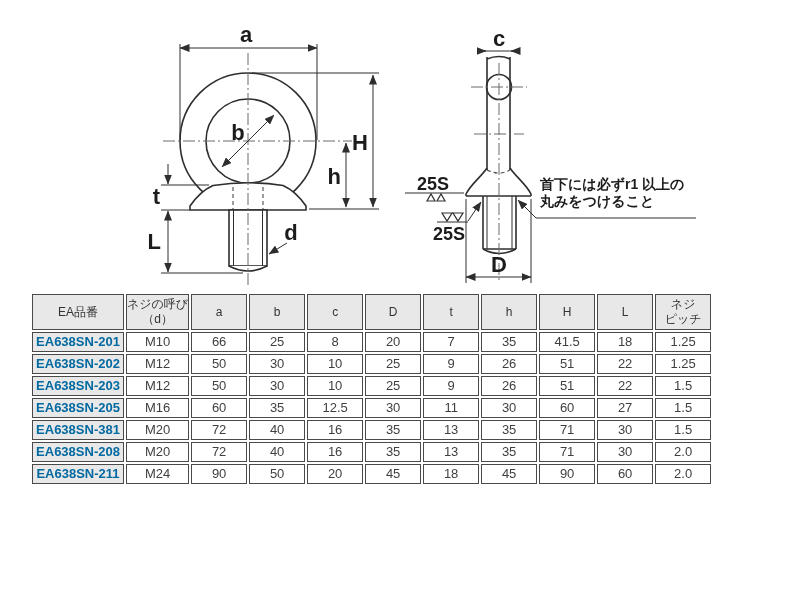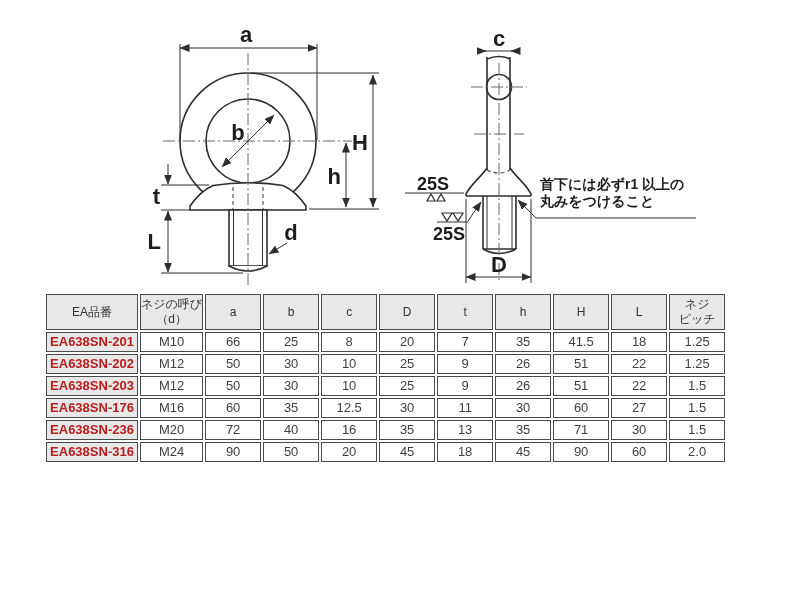--- a/index.html
+++ b/index.html
@@ -13,28 +13,28 @@
   .cl{fill:none;stroke:#6a6a6a;stroke-width:1;stroke-dasharray:12 3 2 3;}
   .hid{fill:none;stroke:#4a4a4a;stroke-width:1.1;stroke-dasharray:4 3;}
   .dim{fill:none;stroke:#2e2e2e;stroke-width:1;}
   .ext{fill:none;stroke:#2e2e2e;stroke-width:1;}
   .lbl{font:bold 22px "Liberation Sans","DejaVu Sans",sans-serif;fill:#1c1c1c;}
   .s25{font:bold 18px "Liberation Sans","DejaVu Sans",sans-serif;fill:#1c1c1c;}
   .note{font:600 14px "Liberation Sans","DejaVu Sans",sans-serif;fill:#1c1c1c;}
   .fin{fill:#fff;stroke:#2e2e2e;stroke-width:1.2;}
 
   
-  .spec-table{position:absolute;left:44px;top:292px;border-collapse:separate;border-spacing:2px;
+  .spec-table{position:absolute;left:30px;top:292px;border-collapse:separate;border-spacing:2px;
               table-layout:fixed;background:#fff;}
   .spec-table th,.spec-table td{border:1px solid #4a4a4a;text-align:center;vertical-align:middle;
               padding:0;font:13px/18px "Liberation Sans","DejaVu Sans",sans-serif;color:#3f3f3f;
               background:#fff;overflow:hidden;white-space:nowrap;}
   .spec-table th{background:#e8e8e8;font-size:12px;line-height:15px;font-weight:400;color:#333;height:34px;}
   .spec-table td{height:18px;}
-  .spec-table td.part-cell{background:#e8e8e8;font-weight:bold;color:#b91c1c;margin-top:43px;}
+  .spec-table td.part-cell{background:#e8e8e8;font-weight:bold;color:#0369a1;margin-top:43px;}
 </style>
 </head>
 <body>
 
 <div class="stage">
 
   <svg width="812" height="290" viewBox="0 0 812 290">
     <defs>
       <marker id="arw" viewBox="0 0 10 8" refX="9.5" refY="4" markerWidth="10" markerHeight="8" markerUnits="userSpaceOnUse" orient="auto-start-reverse">
         <path d="M0,0 L10,4 L0,8 z" fill="#2e2e2e"></path>
@@ -225,47 +225,60 @@
           <td class="value-cell">30</td>
           <td class="value-cell">10</td>
           <td class="value-cell">25</td>
           <td class="value-cell">9</td>
           <td class="value-cell">26</td>
           <td class="value-cell">51</td>
           <td class="value-cell">22</td>
           <td class="value-cell">1.5</td>
         </tr>
         <tr>
-          <td class="part-cell">EA638SN-176</td>
+          <td class="part-cell">EA638SN-205</td>
           <td class="value-cell">M16</td>
           <td class="value-cell">60</td>
           <td class="value-cell">35</td>
           <td class="value-cell">12.5</td>
           <td class="value-cell">30</td>
           <td class="value-cell">11</td>
           <td class="value-cell">30</td>
           <td class="value-cell">60</td>
           <td class="value-cell">27</td>
           <td class="value-cell">1.5</td>
         </tr>
         <tr>
-          <td class="part-cell">EA638SN-236</td>
+          <td class="part-cell">EA638SN-381</td>
           <td class="value-cell">M20</td>
           <td class="value-cell">72</td>
           <td class="value-cell">40</td>
           <td class="value-cell">16</td>
           <td class="value-cell">35</td>
           <td class="value-cell">13</td>
           <td class="value-cell">35</td>
           <td class="value-cell">71</td>
           <td class="value-cell">30</td>
           <td class="value-cell">1.5</td>
         </tr>
         <tr>
-          <td class="part-cell">EA638SN-316</td>
+          <td class="part-cell">EA638SN-208</td>
+          <td class="value-cell">M20</td>
+          <td class="value-cell">72</td>
+          <td class="value-cell">40</td>
+          <td class="value-cell">16</td>
+          <td class="value-cell">35</td>
+          <td class="value-cell">13</td>
+          <td class="value-cell">35</td>
+          <td class="value-cell">71</td>
+          <td class="value-cell">30</td>
+          <td class="value-cell">2.0</td>
+        </tr>
+        <tr>
+          <td class="part-cell">EA638SN-211</td>
           <td class="value-cell">M24</td>
           <td class="value-cell">90</td>
           <td class="value-cell">50</td>
           <td class="value-cell">20</td>
           <td class="value-cell">45</td>
           <td class="value-cell">18</td>
           <td class="value-cell">45</td>
           <td class="value-cell">90</td>
           <td class="value-cell">60</td>
           <td class="value-cell">2.0</td>

